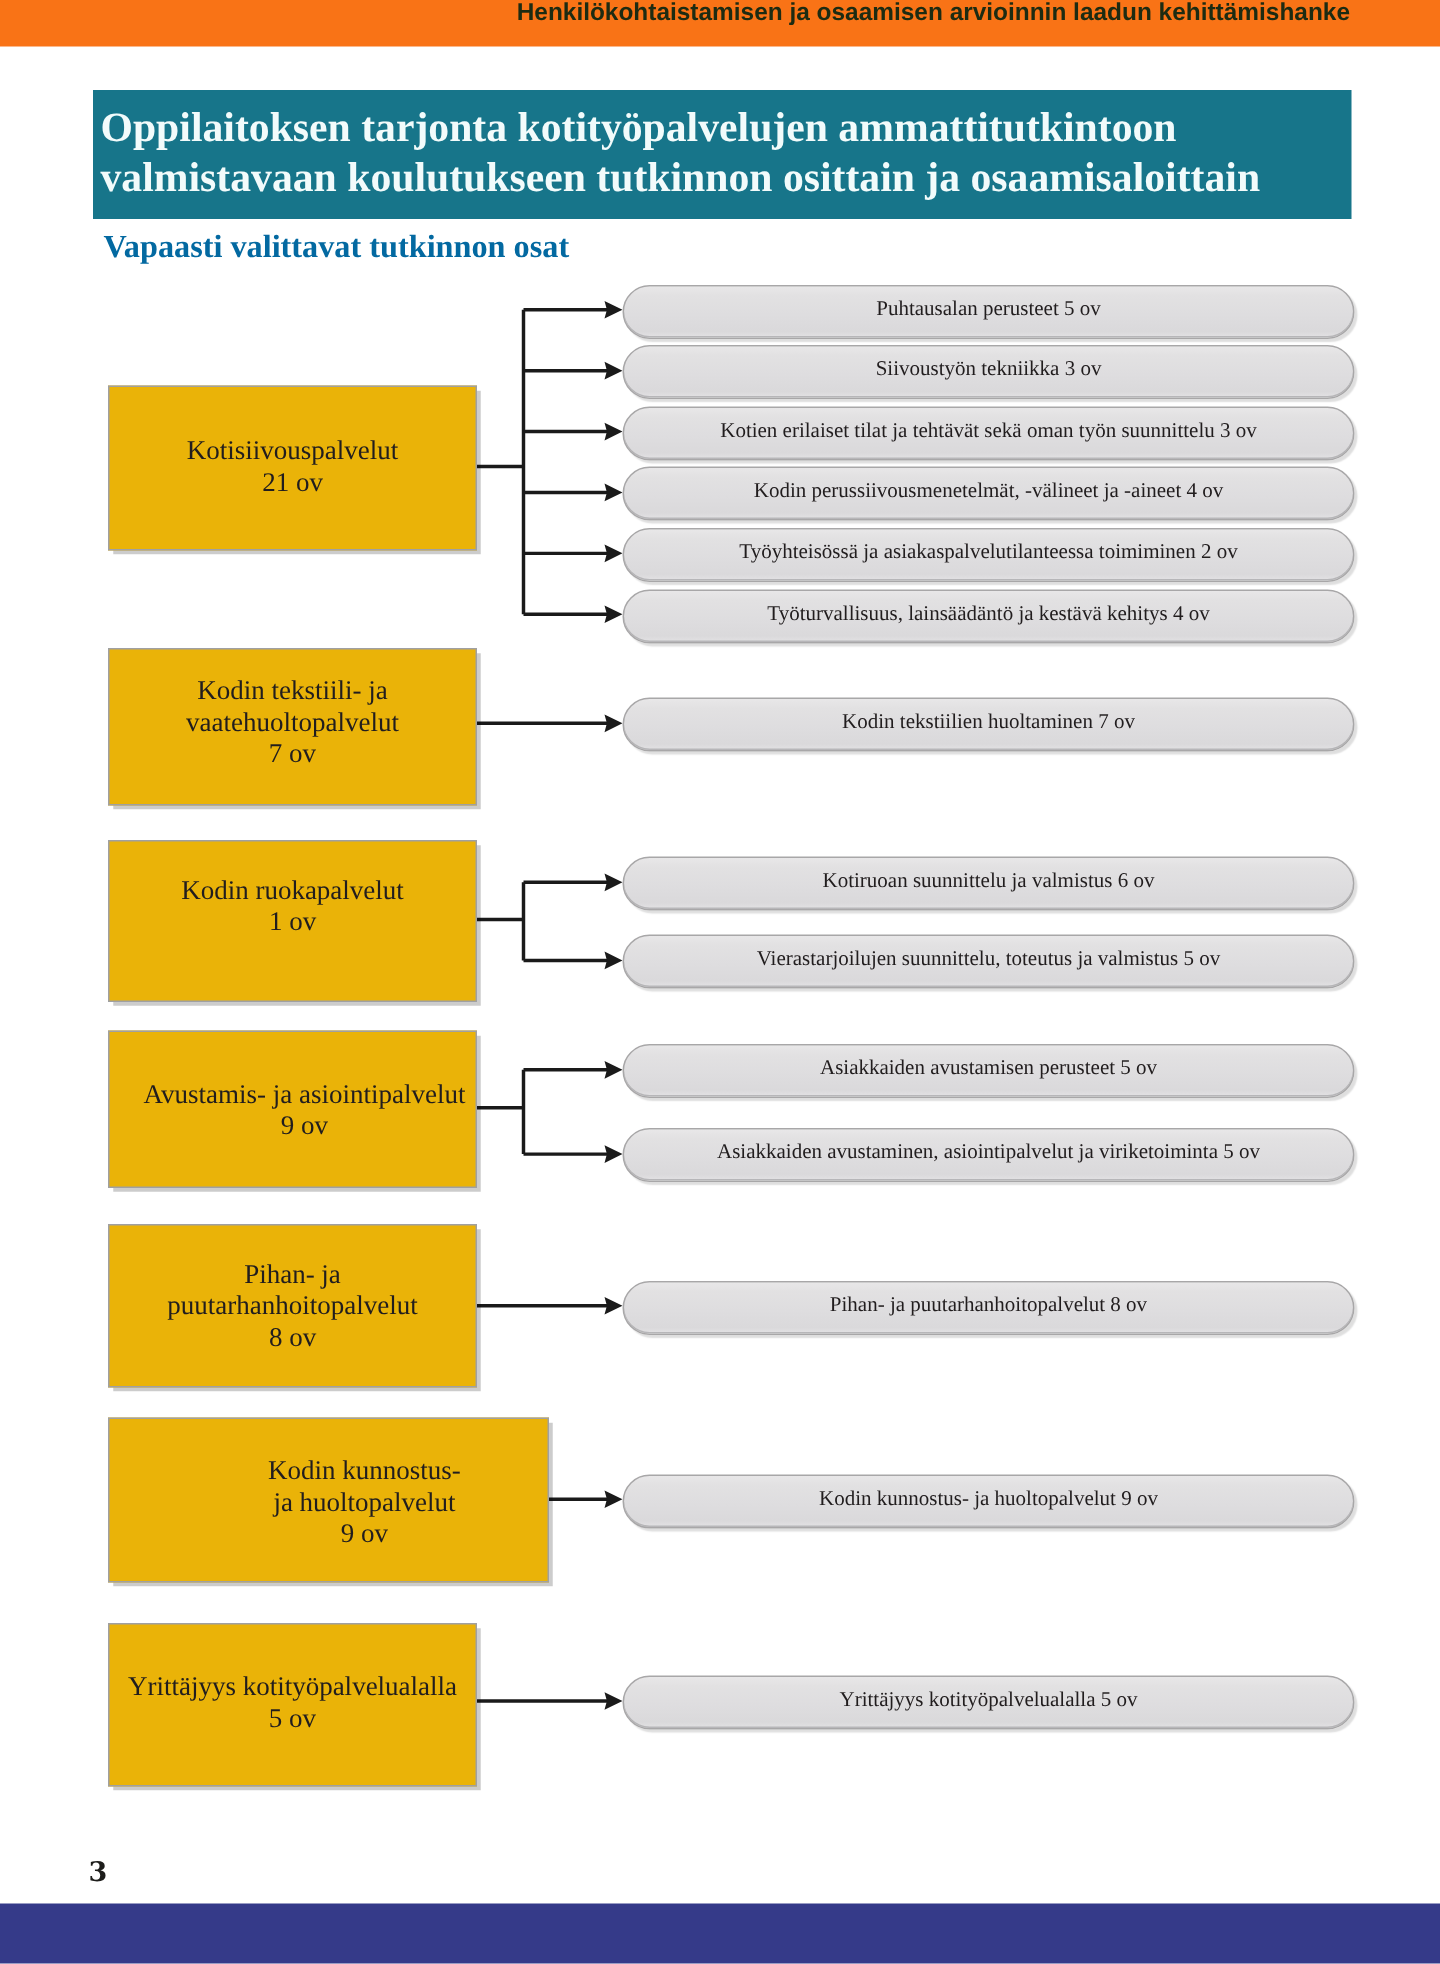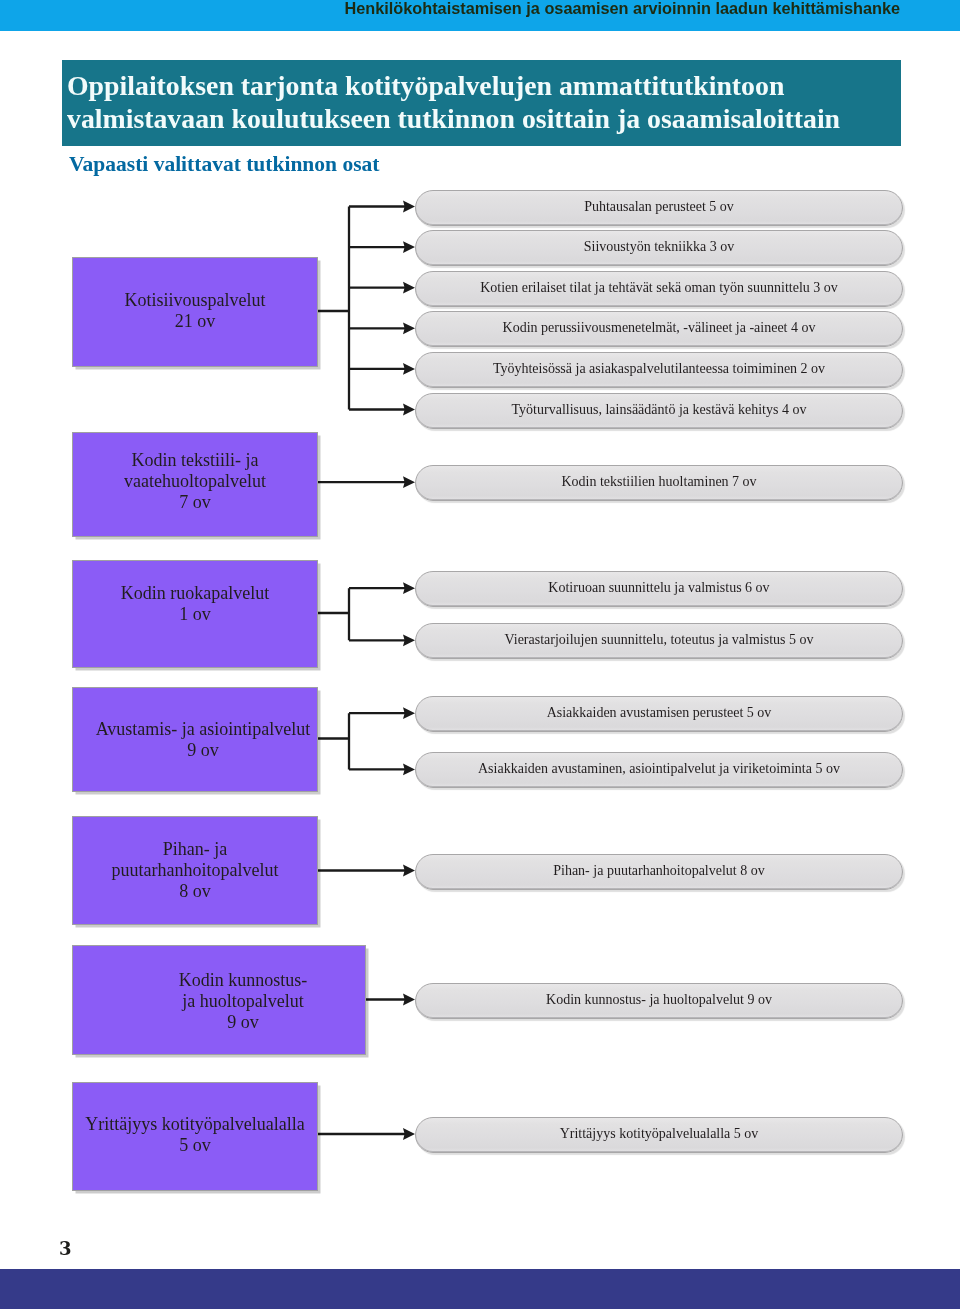--- a/index.html
+++ b/index.html
@@ -2,36 +2,36 @@
 <html><head>
 <meta charset="utf-8">
 <title>Oppilaitoksen tarjonta kotityöpalvelujen ammattitutkintoon</title>
 <style>
   html,body{margin:0;padding:0;}
   body{width:960px;height:1309px;background:#ffffff;position:relative;overflow:hidden;
        transform:translateZ(0);
        font-family:"Liberation Serif",serif;-webkit-font-smoothing:antialiased;}
 
   
-  .topbar{position:absolute;left:0;top:0;width:960px;height:30.5px;background:#0ea5e9;}
+  .topbar{position:absolute;left:0;top:0;width:960px;height:30.5px;background:#f97316;}
   .topbar-text{position:absolute;right:60px;top:-1.5px;
        font-family:"Liberation Sans",sans-serif;font-weight:bold;font-size:16.3px;
        color:#1d2b12;white-space:nowrap;}
   .banner{position:absolute;left:62px;top:60px;width:839px;height:86px;background:#17758a;}
   .banner-text{position:absolute;left:67px;top:70px;width:845px;color:#f2fbfb;
        font-weight:bold;font-size:27.8px;line-height:32.7px;white-space:pre-line;}
   .subtitle{position:absolute;left:69px;top:152px;font-weight:bold;font-size:21.5px;color:#0369a1;}
   .pagenum{position:absolute;left:59px;top:1238px;font-family:"DejaVu Serif",serif;
        font-weight:bold;font-size:18px;color:#1d1d1b;}
   .footbar{position:absolute;left:0;top:1268.5px;width:960px;height:41px;background:#353a89;}
 
   
   #chart{position:absolute;left:0;top:0;width:960px;height:1309px;}
   .group{position:absolute;left:0;top:0;width:0;height:0;}
-  .lbox{position:absolute;background:#8b5cf6;border:1px solid #a0a0a1;
+  .lbox{position:absolute;background:#eab308;border:1px solid #a0a0a1;
         box-shadow:3px 3px 0 -0.5px rgba(0,0,0,0.20);
         display:flex;align-items:center;justify-content:center;text-align:center;
         font-size:18px;color:#211d1e;line-height:21px;}
   .lbox-t{position:relative;top:-2px;white-space:pre-line;}
   .rbox{position:absolute;border:1px solid #a8a7a8;border-radius:999px;
         background:linear-gradient(180deg,#e8e7e8 0%,#e2e1e2 18%,#dedddf 55%,#dad9db 88%,#e3e2e4 100%);
         box-shadow:2px 2px 1px 0 rgba(0,0,0,0.13),inset 0 -1px 0 0 rgba(130,130,132,0.45);
         display:flex;align-items:center;justify-content:center;text-align:center;
         font-size:14px;color:#211d1e;}
   .rbox-t{position:relative;top:-1px;}

